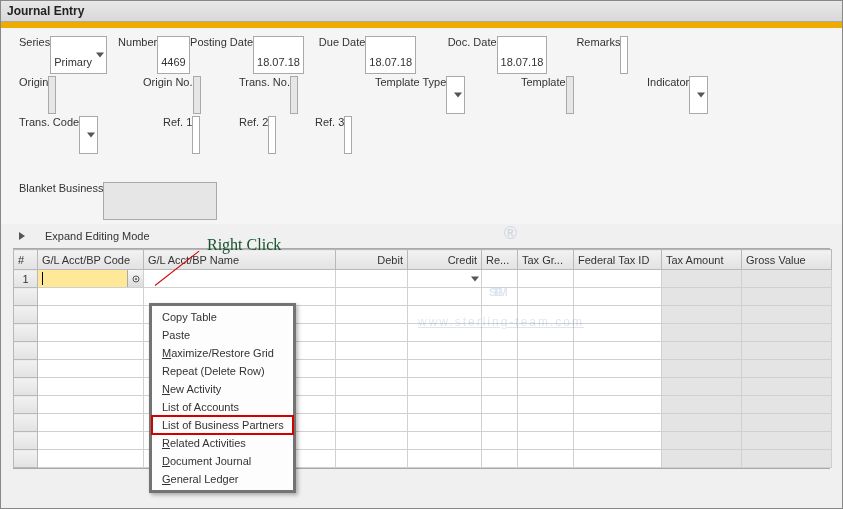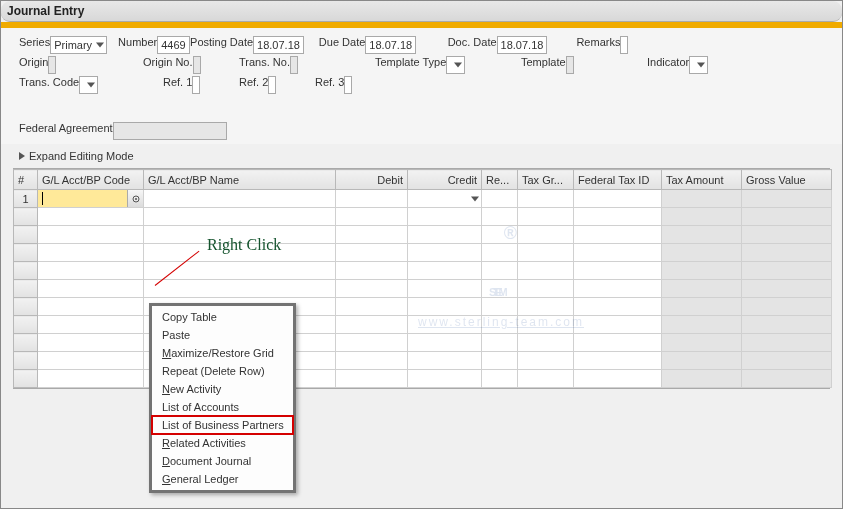--- a/index.html
+++ b/index.html
@@ -1,30 +1,30 @@
 <!DOCTYPE html>
 <html><head>
 <meta charset="utf-8">
 <style>
   * { box-sizing: border-box; font-family: Tahoma, Arial, sans-serif; font-size: 11px; }
   body { margin: 0; background: #f5f5f5; width: 843px; height: 509px; overflow: hidden; position: relative; color: #333; }
   .window { border: 1px solid #888; background: #f0f0f0; width: 843px; height: 509px; position: relative; }
-  .titlebar { background: linear-gradient(#e8e8e8, #d8d8d8); border-bottom: 1px solid #aaa; padding: 3px 6px; font-weight: bold; color: #222; font-size: 12px; border-radius: 9px; }
+  .titlebar { background: linear-gradient(#e8e8e8, #d8d8d8); border-bottom: 1px solid #aaa; padding: 3px 6px; font-weight: bold; color: #222; font-size: 12px; }
   .gold-strip { height: 6px; background: #f0ab00; }
   .form-area { padding: 8px 18px 4px 18px; background: #f5f5f5; }
   .row { display: flex; gap: 6px; margin-bottom: 2px; }
   .field { display: flex; flex-direction: row; }
   .label { color: #333; font-size: 11px; margin-bottom: 1px; height: 14px; white-space: nowrap; }
-  .input, .select { height: 18px; background: #fff; border: 1px solid #a9a9a9; padding: 1px 3px; line-height: 14px; }
+  .input, .select { height: 18px; background: #fff; border: 1px solid #a9a9a9; padding: 18px 3px; line-height: 14px; }
   .input.ro { background: #e6e6e6; }
   .select { position: relative; padding-right: 14px; }
   .select::after { content: ""; position: absolute; right: 2px; top: 50%; transform: translateY(-50%); border-left: 4px solid transparent; border-right: 4px solid transparent; border-top: 5px solid #555; }
   .blanket { margin-top: 28px; }
   .blanket .input { width: 114px; background: #e6e6e6; }
-  .expand-row { padding: 6px 18px 4px 18px; display: flex; align-items: center; gap: 4px; cursor: pointer; }
+  .expand-row { padding: 6px 18px 4px 18px; display: flex; align-items: center; gap: 20px; cursor: pointer; }
   .expand-row .tri { display:inline-block; width:0; height:0; border-top:4px solid transparent; border-bottom:4px solid transparent; border-left:6px solid #555; }
   .grid-wrap { margin: 2px 12px 0 12px; border-top: 1px solid #a9a9a9; border-bottom: 1px solid #a9a9a9; position: relative; }
   table.grid { border-collapse: collapse; width: 100%; table-layout: fixed; }
   .grid th { background: linear-gradient(#f2f2f2, #e2e2e2); border: 1px solid #b8b8b8; font-weight: normal; text-align: left; padding: 3px 4px; height: 20px; white-space: nowrap; overflow: hidden; }
   .grid td { border: 1px solid #d0d0d0; height: 18px; padding: 0 3px; background: #fff; }
   .rownum { background: linear-gradient(#f2f2f2, #e2e2e2) !important; text-align: center; border: 1px solid #b8b8b8 !important; }
   .active-cell { background: #ffe999 !important; position: relative; }
   .active-cell .caret { position: absolute; left: 4px; top: 2px; bottom: 2px; width: 1px; background: #000; animation: none; }
   .active-cell .picker { position: absolute; right: 0; top: 0; bottom: 0; width: 16px; background: linear-gradient(#f6f6f6,#dcdcdc); border-left: 1px solid #aaa; display:flex; align-items:center; justify-content:center; }
   .picker svg { width:10px; height:10px; fill:#555; }
@@ -121,21 +121,21 @@
         <span class="label">Ref. 2</span>
         <div class="input"></div>
       </div>
       <div class="field" style="width:70px">
         <span class="label">Ref. 3</span>
         <div class="input"></div>
       </div>
     </div>
 
     <div class="blanket field">
-      <span class="label">Federal Agreement</span>
+      <span class="label">Blanket Business</span>
       <div class="input ro"></div>
     </div>
   </div>
 
   <div class="expand-row">
     <span class="tri"></span>
     <span>Expand Editing Mode</span>
   </div>
 
   <div class="grid-wrap">

